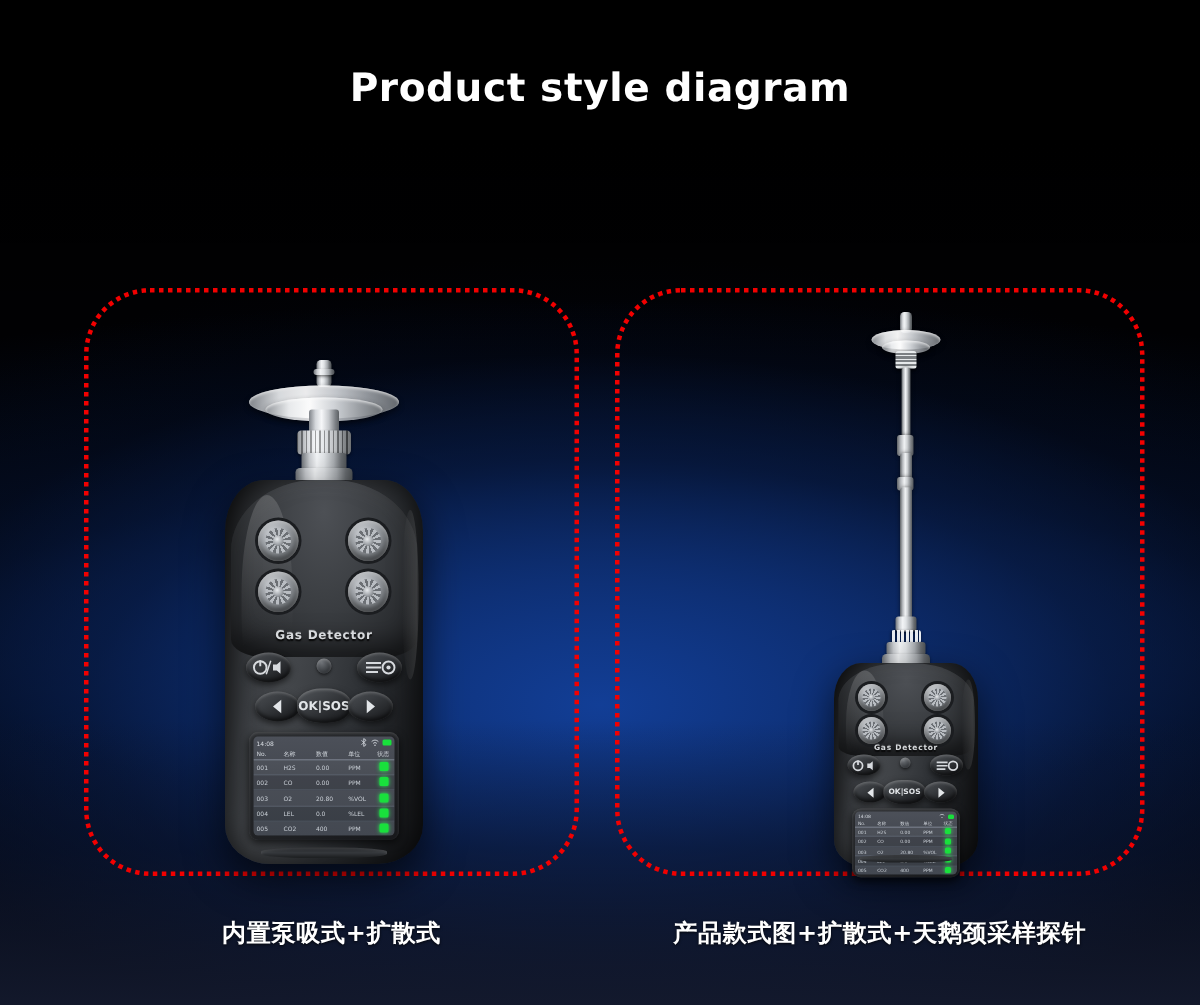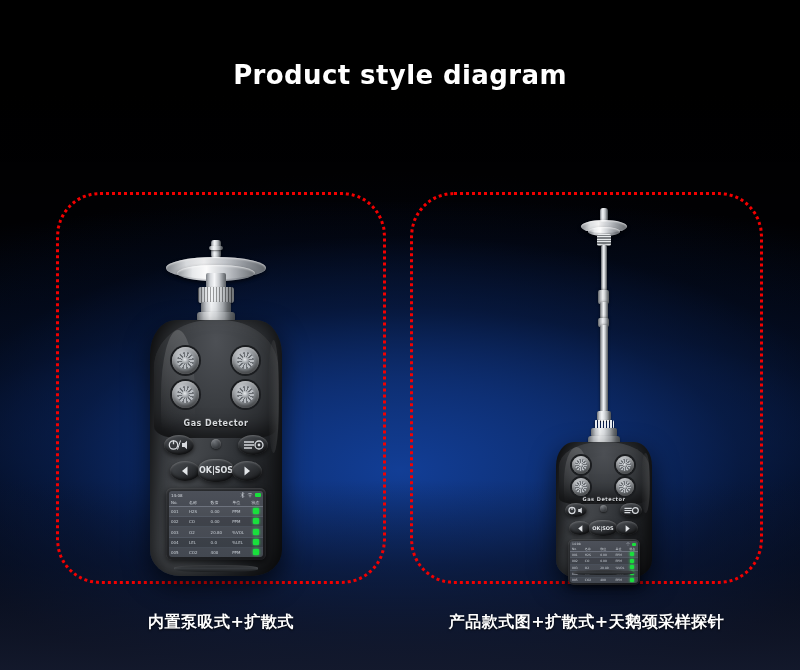--- a/index.html
+++ b/index.html
@@ -35,21 +35,21 @@
   }
 
   
   .header{ position:absolute; left:0; right:0; top:42px; text-align:center; z-index:6;}
   .title-cn{
     font-size:45px; font-weight:bold; color:#fff; letter-spacing:7px;
     font-family:"DejaVu Sans","Liberation Sans",sans-serif;
     line-height:1.15;
   }
   .title-en{
-    margin-top:18px;
+    margin-top:2px;
     font-size:26px; font-weight:bold; color:#fff; letter-spacing:.4px;
     font-family:"DejaVu Sans","Liberation Sans",sans-serif;
   }
 
   
   .panel{
     position:absolute; top:192px; height:392px;
     border:3px dotted #f20000;
     border-radius:44px;
     z-index:4;

